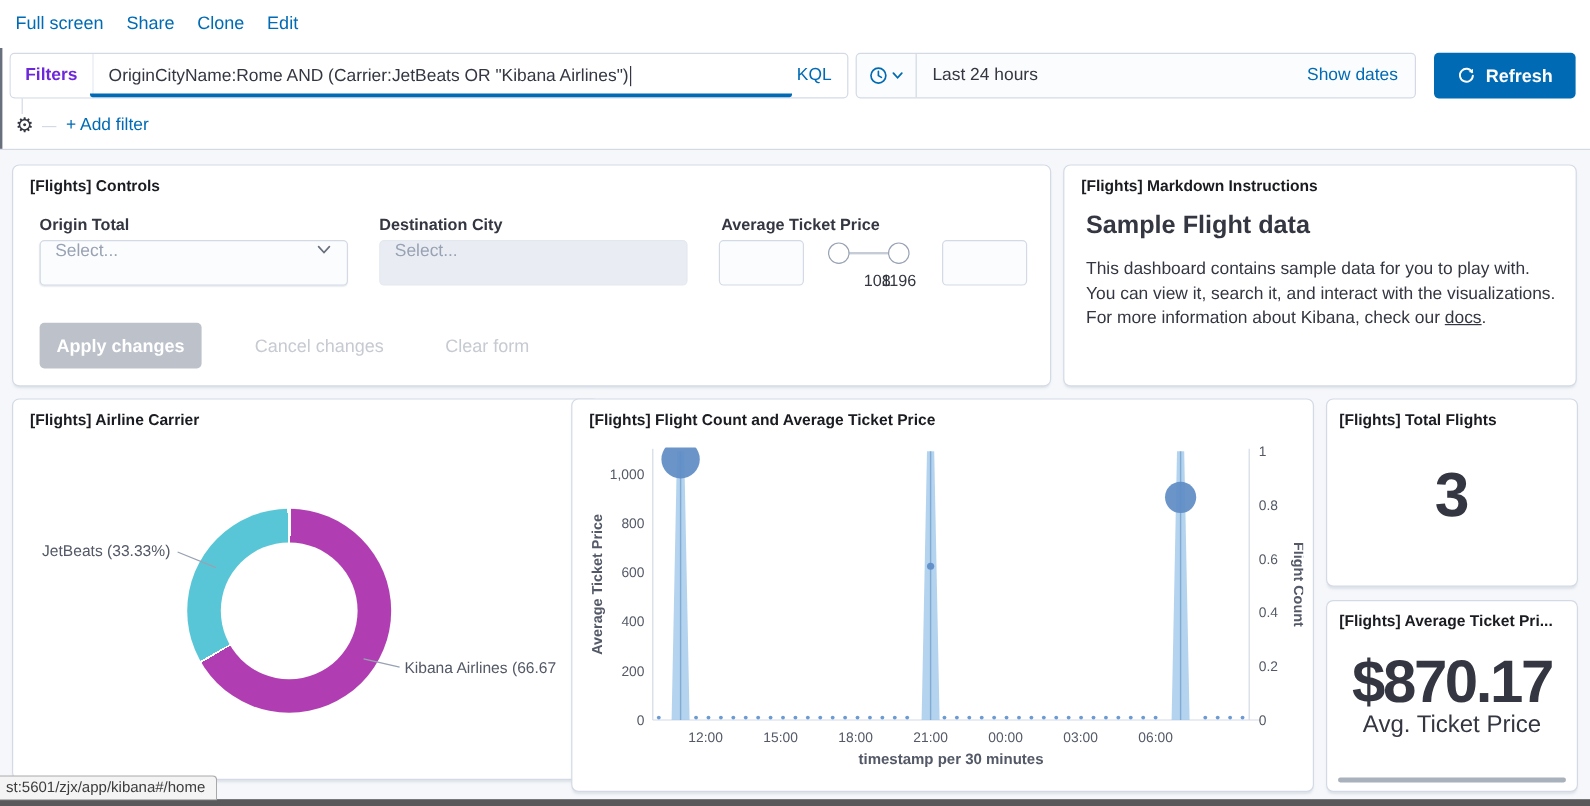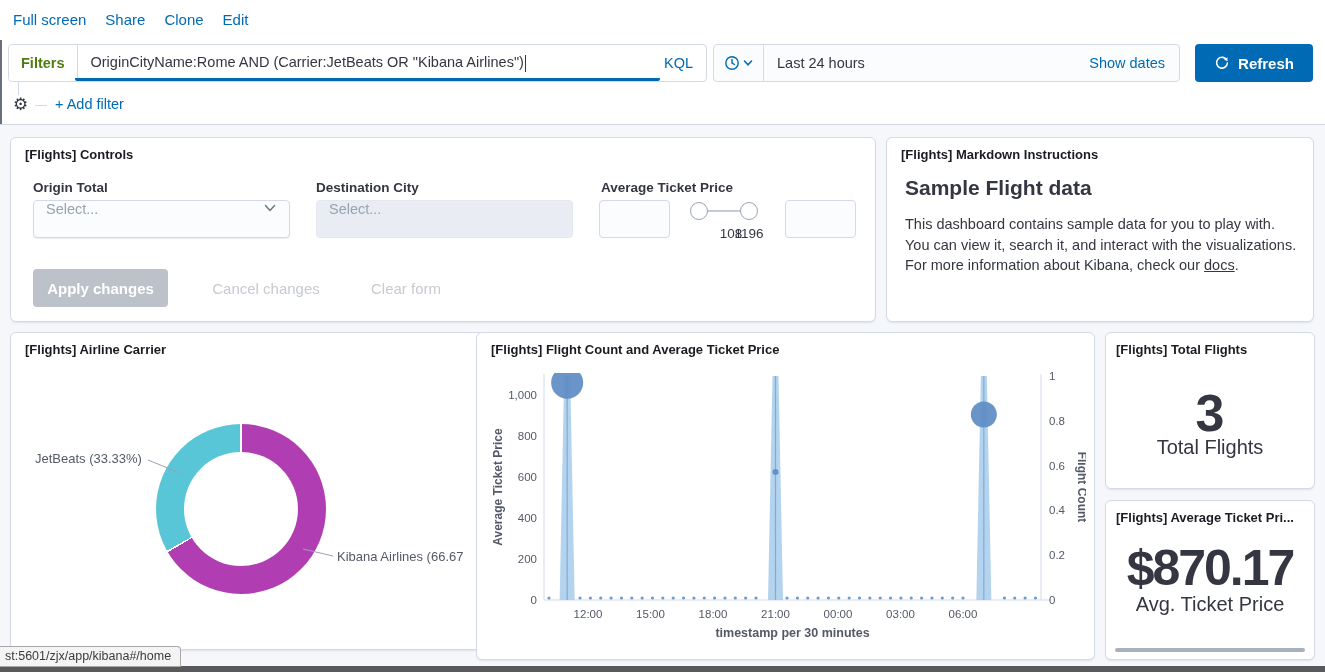--- a/index.html
+++ b/index.html
@@ -6,21 +6,21 @@
   html,body { width:1325px; height:672px; overflow:hidden; }
   body { font-family:"Liberation Sans","DejaVu Sans",sans-serif; background:#F5F7FA; position:relative; color:#343741; }
 
   
   .header { position:absolute; left:0; top:0; width:1325px; height:125px; background:#fff; border-bottom:1px solid #D3DAE6; }
   .topnav { position:absolute; left:13px; top:11px; display:flex; gap:19px; }
   .topnav span { color:#006BB4; font-size:15px; font-weight:500; cursor:pointer; }
   .left-edge { position:absolute; left:0; top:40px; width:2px; height:84px; background:#69707D; }
 
   .querybar { position:absolute; left:8px; top:44px; width:699px; height:38px; background:#fff; border:1px solid #D3DAE6; border-radius:4px; display:flex; align-items:center; }
-  .filters-chip { height:100%; padding:0 12px; display:flex; align-items:center; font-size:14.5px; font-weight:bold; color:#4d7c0f; border-right:1px solid #D3DAE6; background:#fff; border-radius:4px 0 0 4px; }
+  .filters-chip { height:100%; padding:0 12px; display:flex; align-items:center; font-size:14.5px; font-weight:bold; color:#6d28d9; border-right:1px solid #D3DAE6; background:#fff; border-radius:4px 0 0 4px; }
   .query-text { flex:1; padding-left:13px; font-size:14.5px; color:#343741; white-space:nowrap; overflow:hidden; }
   .caret { display:inline-block; width:1.5px; height:17px; background:#343741; vertical-align:middle; margin-left:1px; }
   .kql { padding:0 13px; font-size:14.5px; color:#006BB4; font-weight:500; }
   .focus-underline { position:absolute; left:66px; right:46px; bottom:0; height:3px; background:#006BB4; border-radius:0 0 2px 2px; }
 
   .datepicker { position:absolute; left:713px; top:44px; width:467px; height:38px; background:#fbfcfd; border:1px solid #D3DAE6; border-radius:4px; display:flex; align-items:center; }
   .dp-icon-seg { width:50px; height:100%; border-right:1px solid #D3DAE6; display:flex; align-items:center; justify-content:center; gap:3px; }
   .dp-range { padding-left:13px; font-size:14.5px; color:#343741; }
   .dp-showdates { margin-left:auto; padding-right:14px; font-size:14.5px; color:#006BB4; cursor:pointer; }
 
@@ -258,21 +258,20 @@
       <circle cx="517.4" cy="237" r="1.6" fill="#6C9BD2"></circle>
       <circle cx="527.75" cy="237" r="1.6" fill="#6C9BD2"></circle>
       <circle cx="538.0999999999999" cy="237" r="1.6" fill="#6C9BD2"></circle>
       <circle cx="548.45" cy="237" r="1.6" fill="#6C9BD2"></circle>
     </svg>
 </div>
 
 <div class="panel" id="panel-total">
   <div class="panel-title">[Flights] Total Flights</div>
   <div class="metric-value">3</div>
-  <div class="metric-label">Total Flights</div>
 </div>
 
 <div class="panel" id="panel-avg">
   <div class="panel-title">[Flights] Average Ticket Pri...</div>
   <div class="metric-value">$870.17</div>
   <div class="metric-label">Avg. Ticket Price</div>
   <div class="hscrollbar"></div>
 </div>
 
 <div class="status-tooltip">st:5601/zjx/app/kibana#/home</div>

